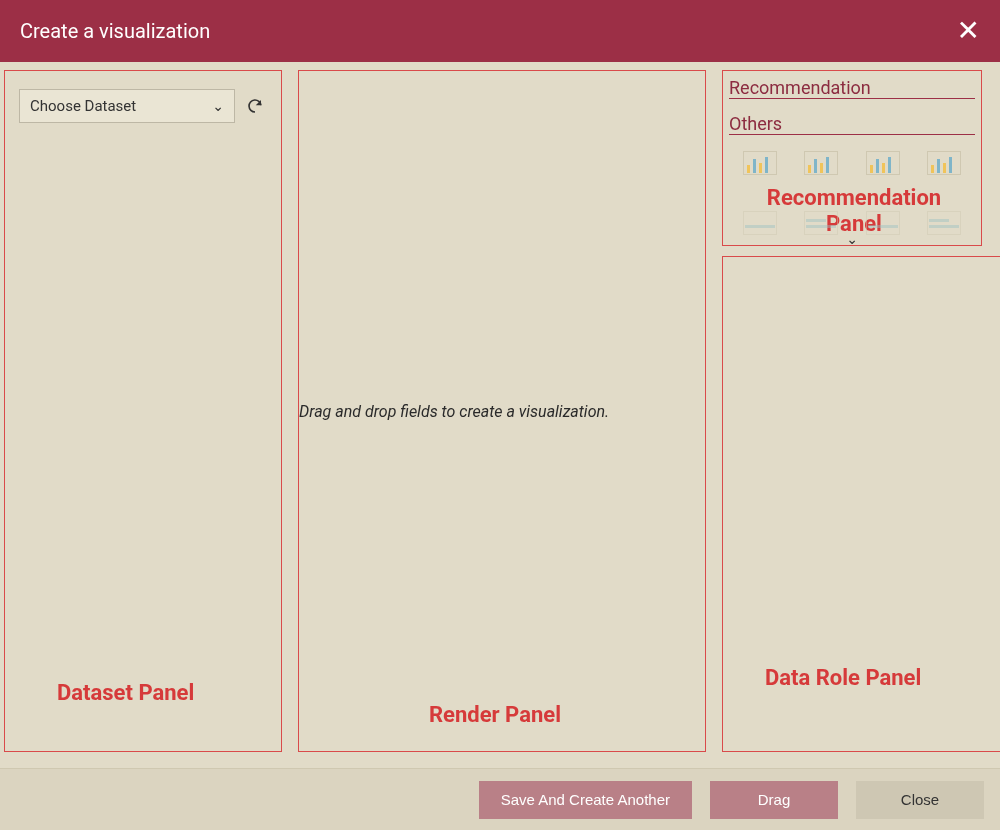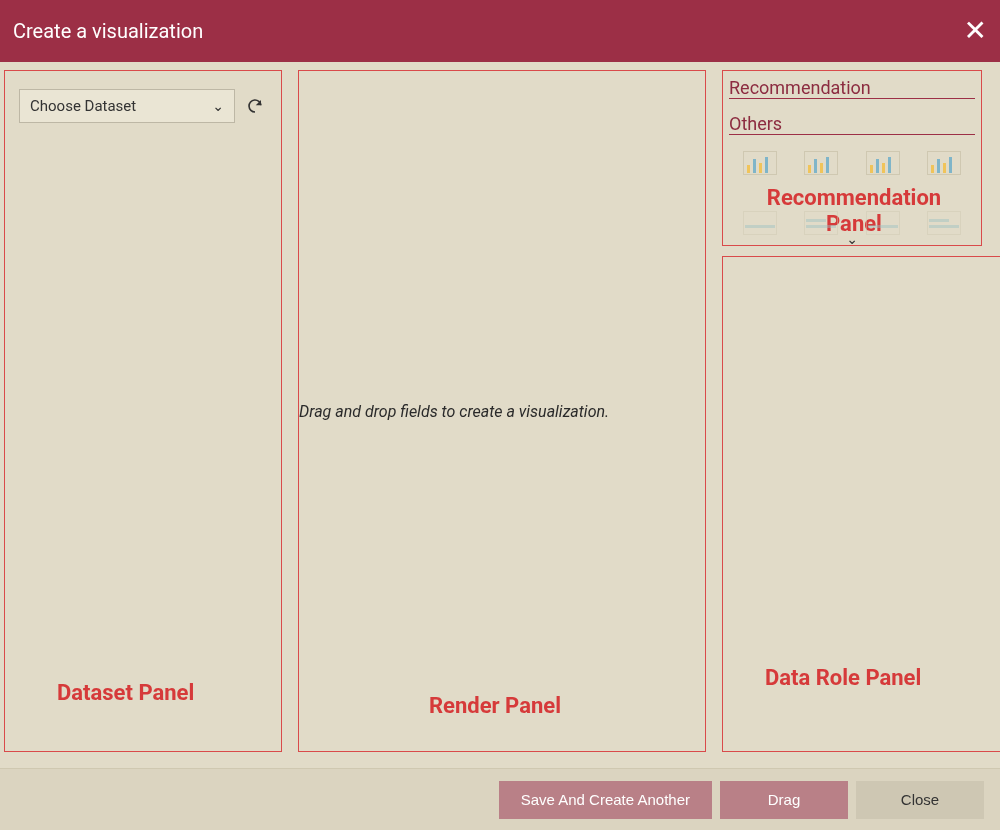--- a/index.html
+++ b/index.html
@@ -11,21 +11,21 @@
       overflow: hidden;
       position: relative;
     }
     .titlebar {
       background: #9c2f46;
       color: #fff;
       height: 62px;
       display: flex;
       align-items: center;
       justify-content: space-between;
-      padding: 0 13px;
+      padding: 0 20px;
       font-size: 20px;
       font-weight: 400;
     }
     .close-x {
       font-size: 28px;
       cursor: pointer;
       font-weight: 300;
       line-height: 1;
     }
     .workspace {
@@ -181,32 +181,32 @@
       bottom: -2px;
       left: 0; right: 0;
     }
     .panel-label {
       position: absolute;
       color: #d63a3a;
       font-weight: 700;
       font-size: 22px;
     }
     .label-dataset { left: 52px; bottom: 46px; }
-    .label-render { left: 130px; bottom: 33px; margin-top: 28px; }
+    .label-render { left: 130px; bottom: 24px; margin-top: 28px; }
     .label-reco { left: 26px; top: 114px; text-align:center; width:210px; line-height:1.2; }
     .label-datarole { left: 42px; top: 408px; }
     .footer {
       position: absolute;
       left: 0; right: 0; bottom: 0;
       height: 62px;
       background: #dbd4c0;
       display: flex;
       align-items: center;
       justify-content: flex-end;
-      gap: 8px;
+      gap: 18px;
       padding-right: 16px;
       border-top: 1px solid #cfc8b1;
     }
     .btn {
       height: 38px;
       padding: 0 22px;
       border: none;
       font-size: 15px;
       cursor: pointer;
       display: flex;

